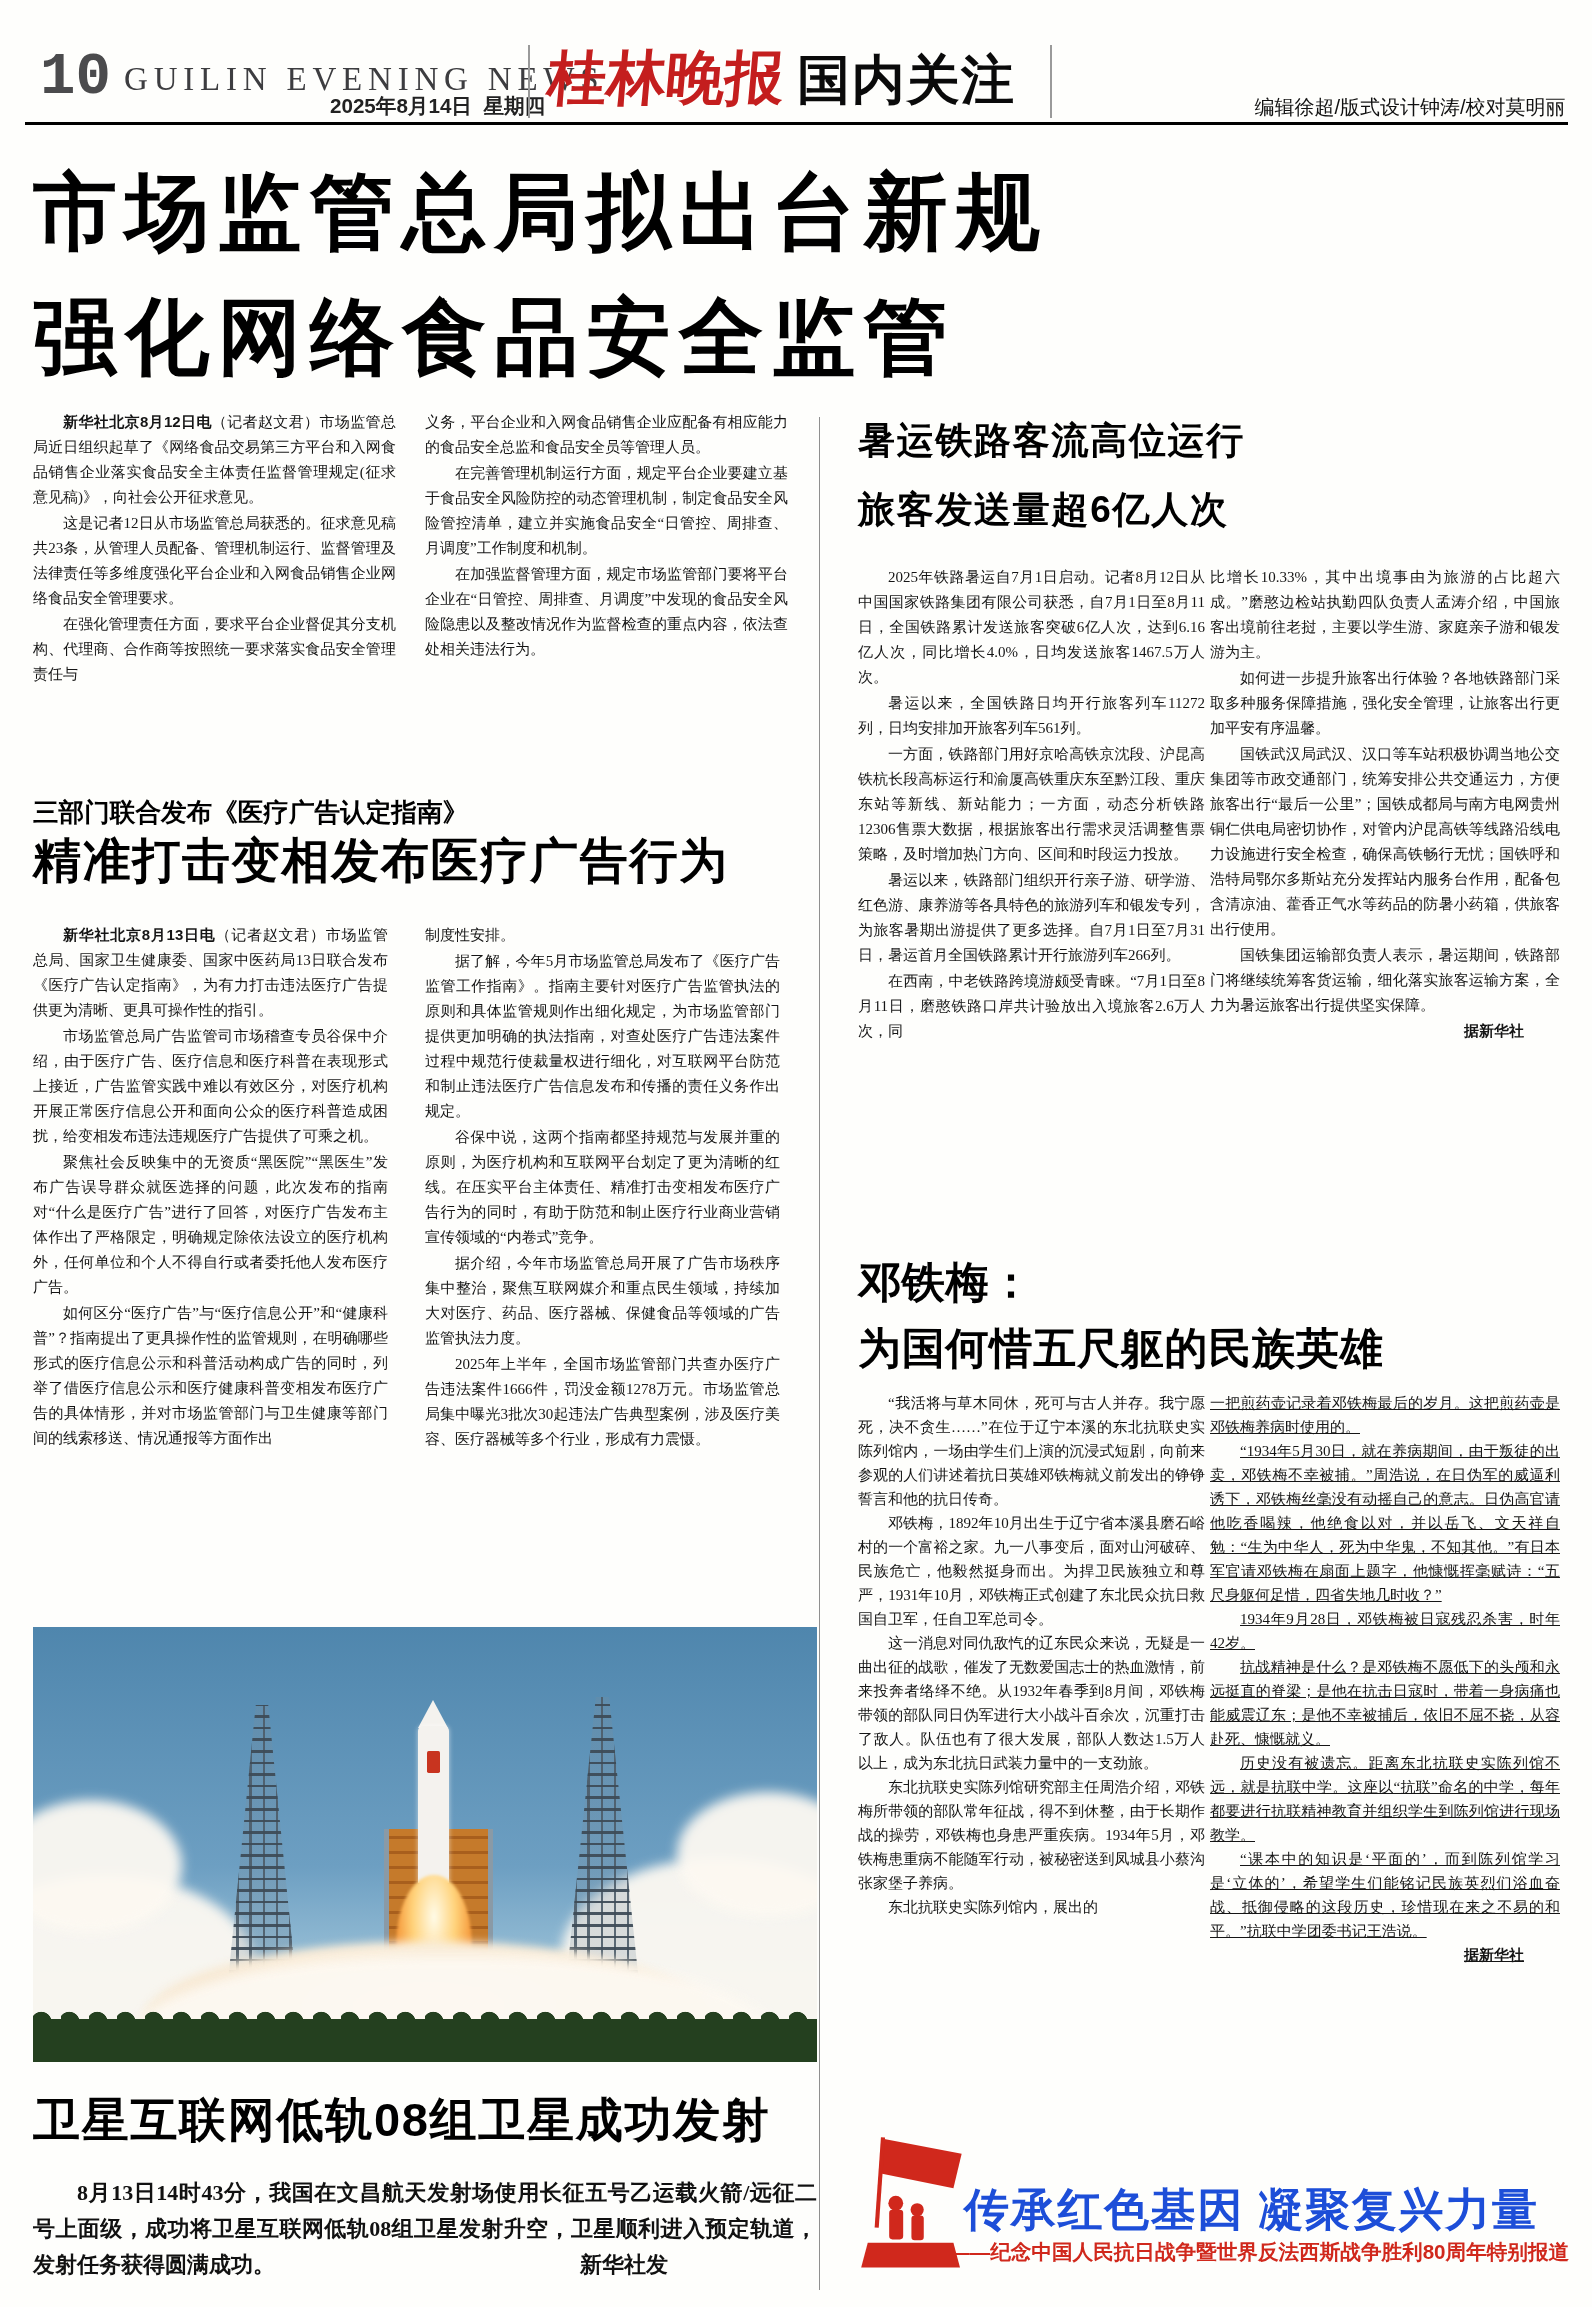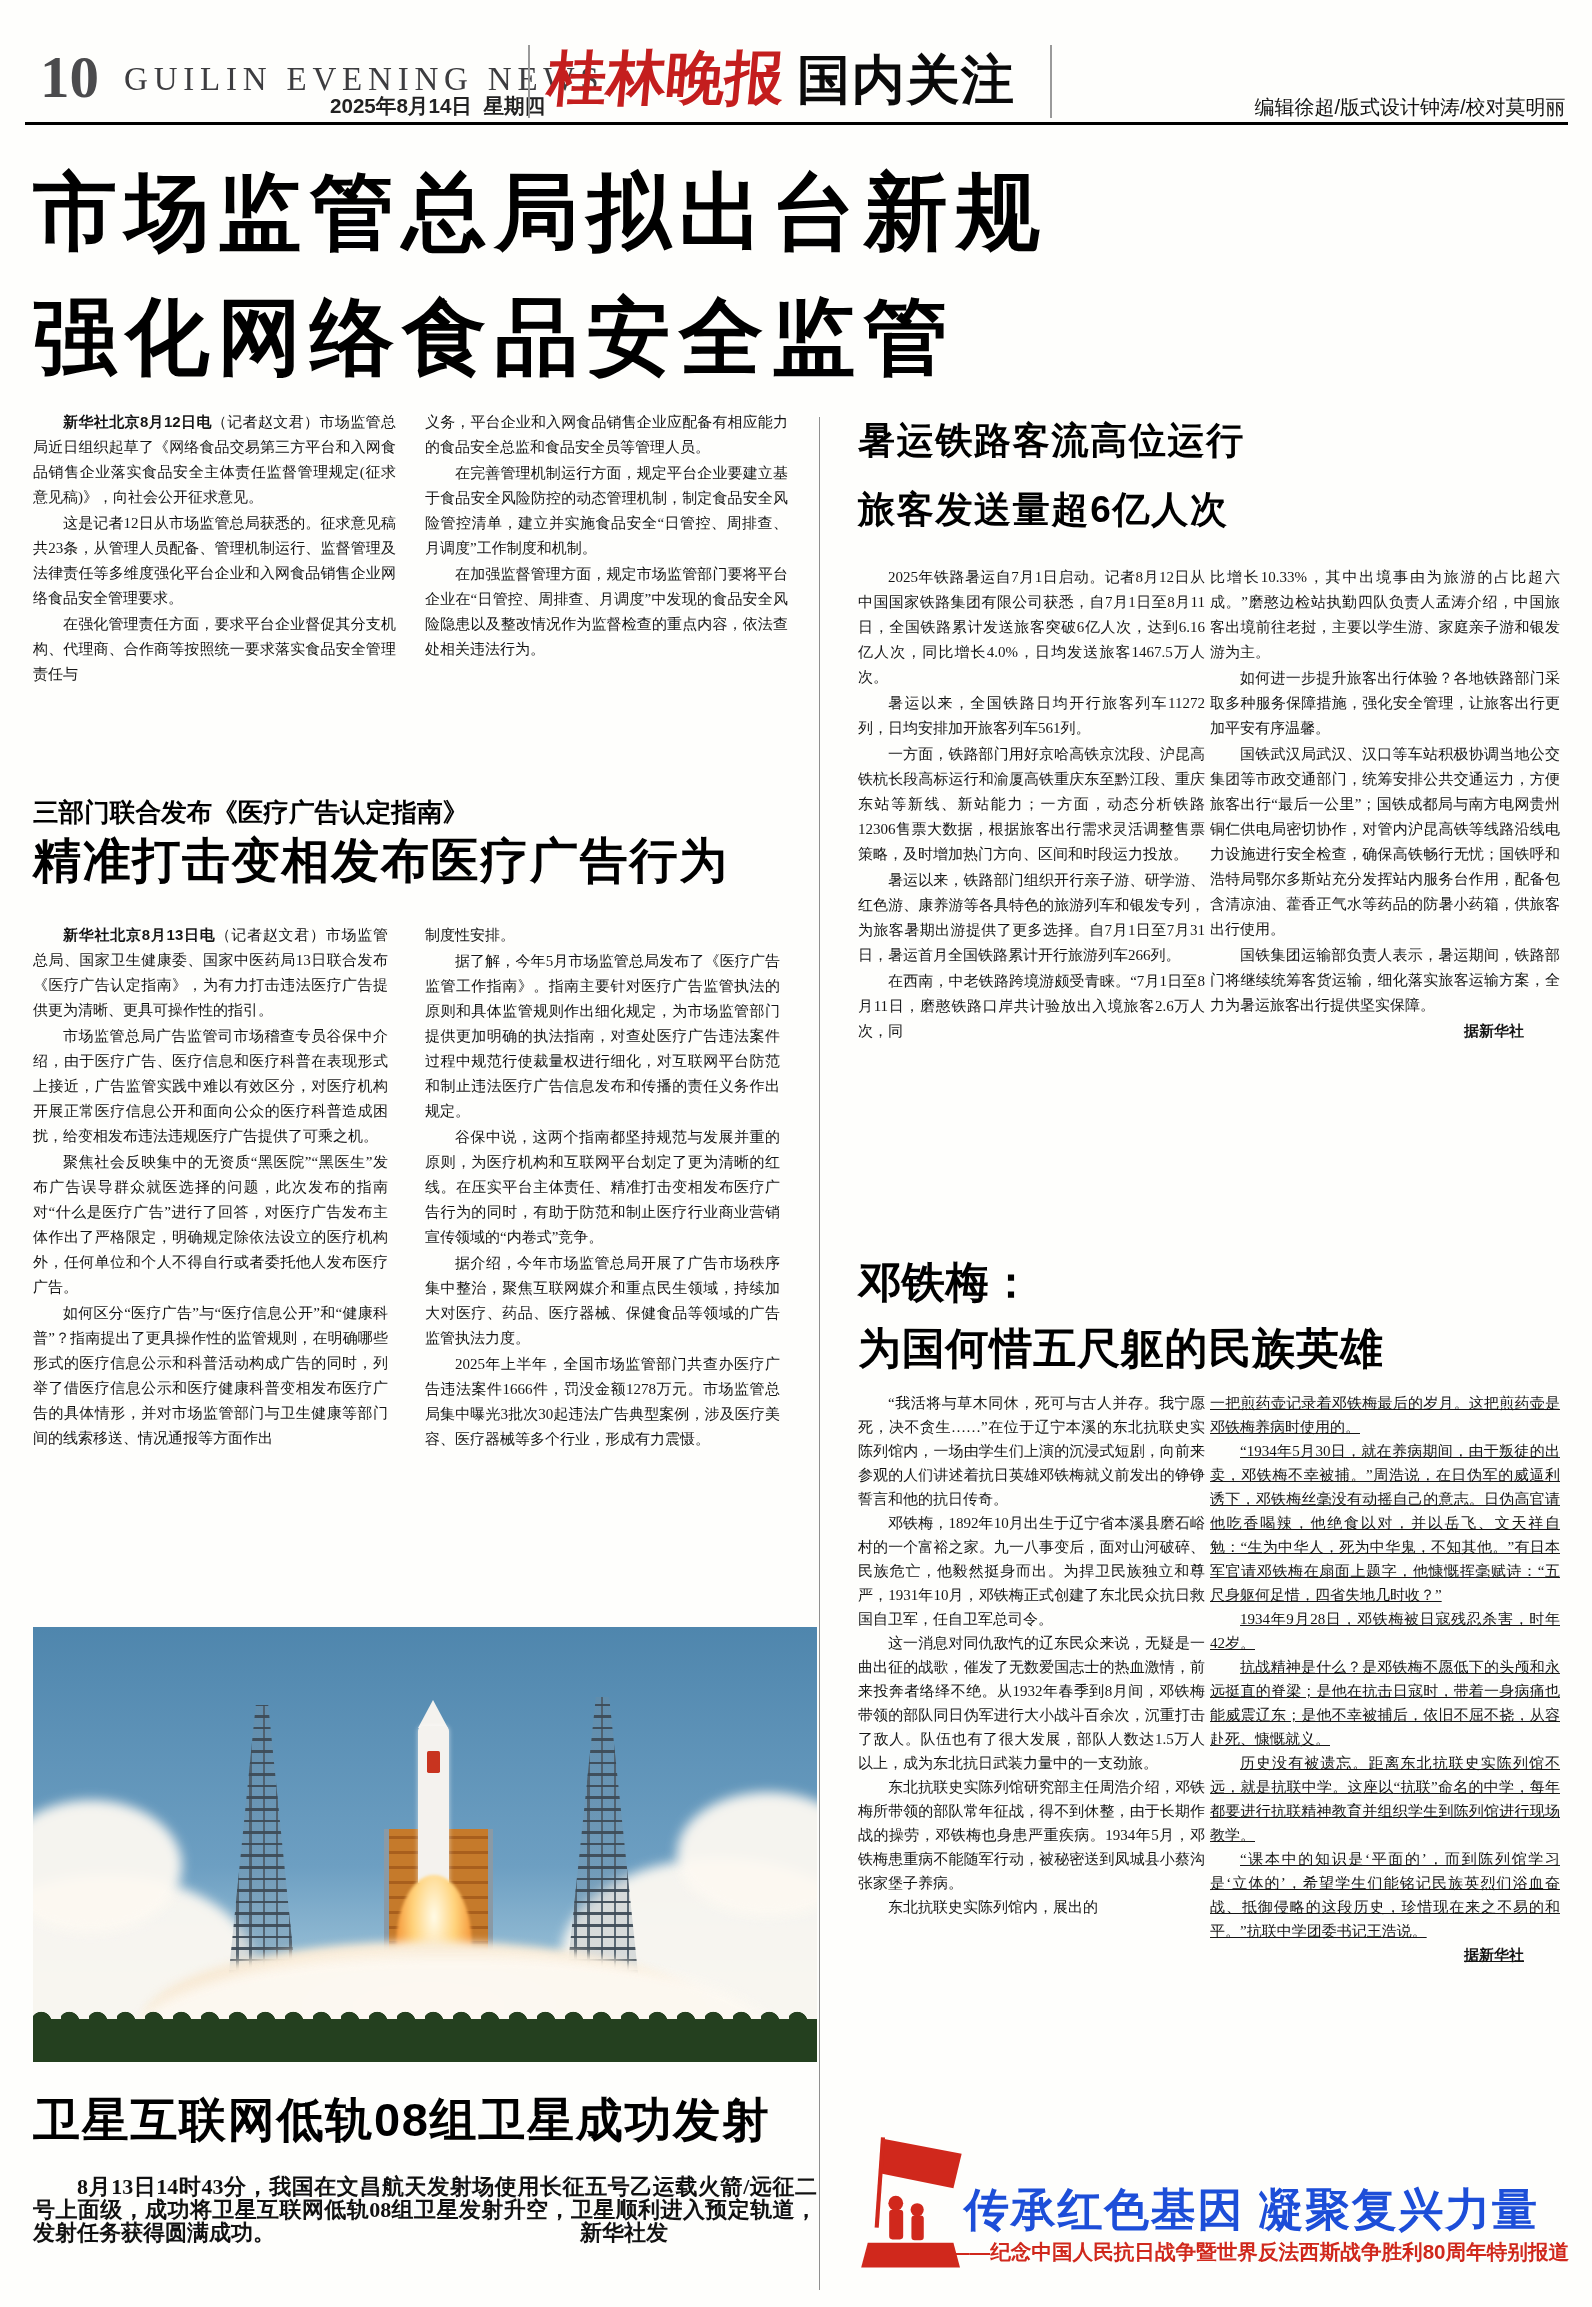--- a/index.html
+++ b/index.html
@@ -1,20 +1,20 @@
 <!DOCTYPE html>
 <html style="font-size:13.2px"><head>
 <meta charset="utf-8">
 <style>
   html,body{margin:0;padding:0;background:#e8e8e4;}
   #page{position:relative;width:1592px;height:2307px;background:#fefefc;margin:0 auto;overflow:hidden;
         font-family:"Liberation Serif","DejaVu Serif",serif;color:#1a1a1a;}
   .abs{position:absolute;}
   
-  .pagenum{left:40px;top:48px;font-family:Liberation Serif, serif;
+  .pagenum{left:40px;top:48px;font-family:Liberation Mono, monospace;
            font-size:59px;font-weight:900;color:#4b4b4d;line-height:1;}
   .masthead{left:124px;top:63px;font-family:"Liberation Serif","DejaVu Serif",serif;
             font-size:33px;color:#3d3d40;letter-spacing:5.8px;line-height:1;}
   .hdate{left:330px;top:92px;font-size:20.6px;font-weight:700;color:#222;
          font-family:"Liberation Sans","DejaVu Sans",sans-serif;}
   .vdiv{width:1.7px;background:#9a9a9a;}
   .logo{left:548px;top:43px;font-size:59px;font-weight:900;color:#c41e1e;line-height:1.2;
         font-family:"Liberation Sans","DejaVu Sans",sans-serif;transform:skewX(-5deg);}
   .section-title{left:797px;top:48px;font-size:53px;font-weight:900;color:#0a0a0a;line-height:1.2;
         font-family:"Liberation Sans","DejaVu Sans",sans-serif;letter-spacing:1.7px;}
@@ -29,21 +29,21 @@
   .sat-title{left:33px;top:2089px;font-size:47px;letter-spacing:1.7px;}
   .rail-title{left:858px;top:406px;font-size:37px;line-height:69px;letter-spacing:1.7px;}
   .deng-title{left:858px;top:1249px;font-size:43px;line-height:66px;letter-spacing:0.8px;}
   
   .col{position:absolute;text-align:justify;font-size:15px;line-height:25px;color:#151515;}
   .col p{margin:0;text-indent:2em;}
   .col p.cont{text-indent:0;}
   .col p.agency{text-indent:0;text-align:right;padding-right:36px;font-weight:700;}
   .lead{font-weight:900;font-family:"Liberation Sans","DejaVu Sans",sans-serif;}
   
-  .sat-caption{left:33px;top:2175px;width:784px;font-size:22px;line-height:23px;font-weight:700;
+  .sat-caption{left:33px;top:2175px;width:784px;font-size:22px;line-height:36px;font-weight:700;
                text-align:justify;color:#111;}
   .sat-caption .cap-credit{position:absolute;right:149px;bottom:0;font-weight:700;}
   .secdiv{left:819px;top:417px;width:0.8px;height:1873px;background:#8f8f8f;}
   
   .photo{left:33px;top:1627px;width:784px;height:435px;overflow:hidden;
          background:linear-gradient(180deg,#4f86ad 0%,#6d9fc2 55%,#9cc2d8 80%);}
   .photo *{position:absolute;}
   .cloud{background:#fdf9f2;border-radius:50%;filter:blur(5.8px);opacity:.95;}
   .cloud.c1{left:-74px;top:248px;width:297px;height:190px;}
   .cloud.c2{left:-33px;top:173px;width:182px;height:132px;}

